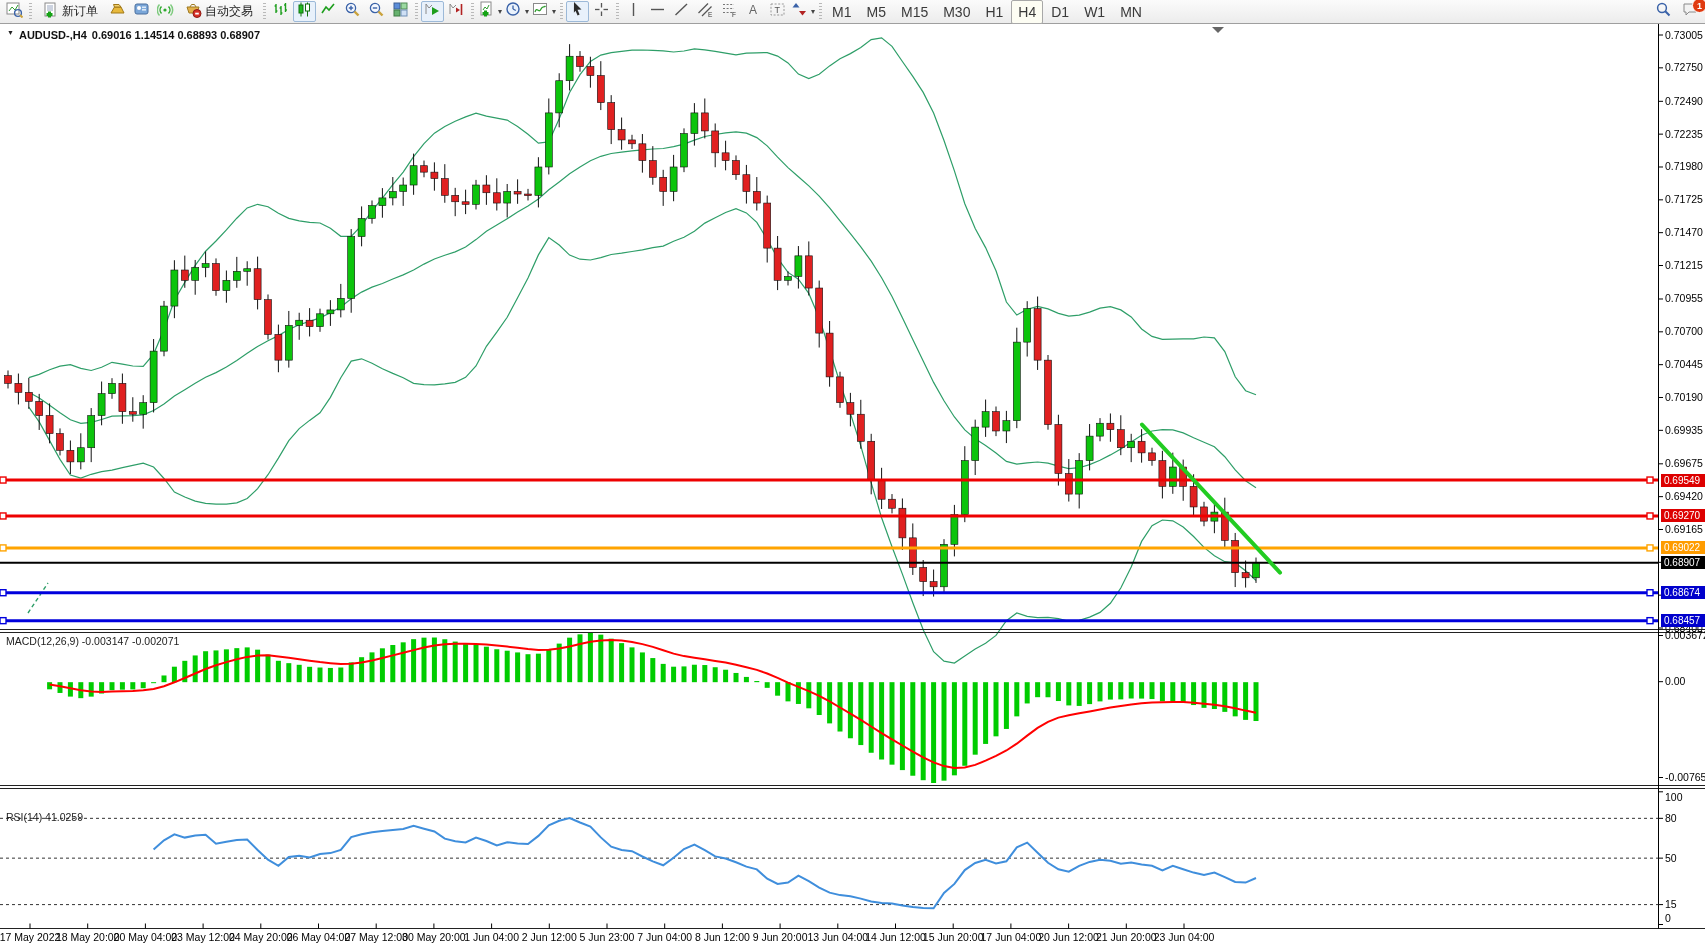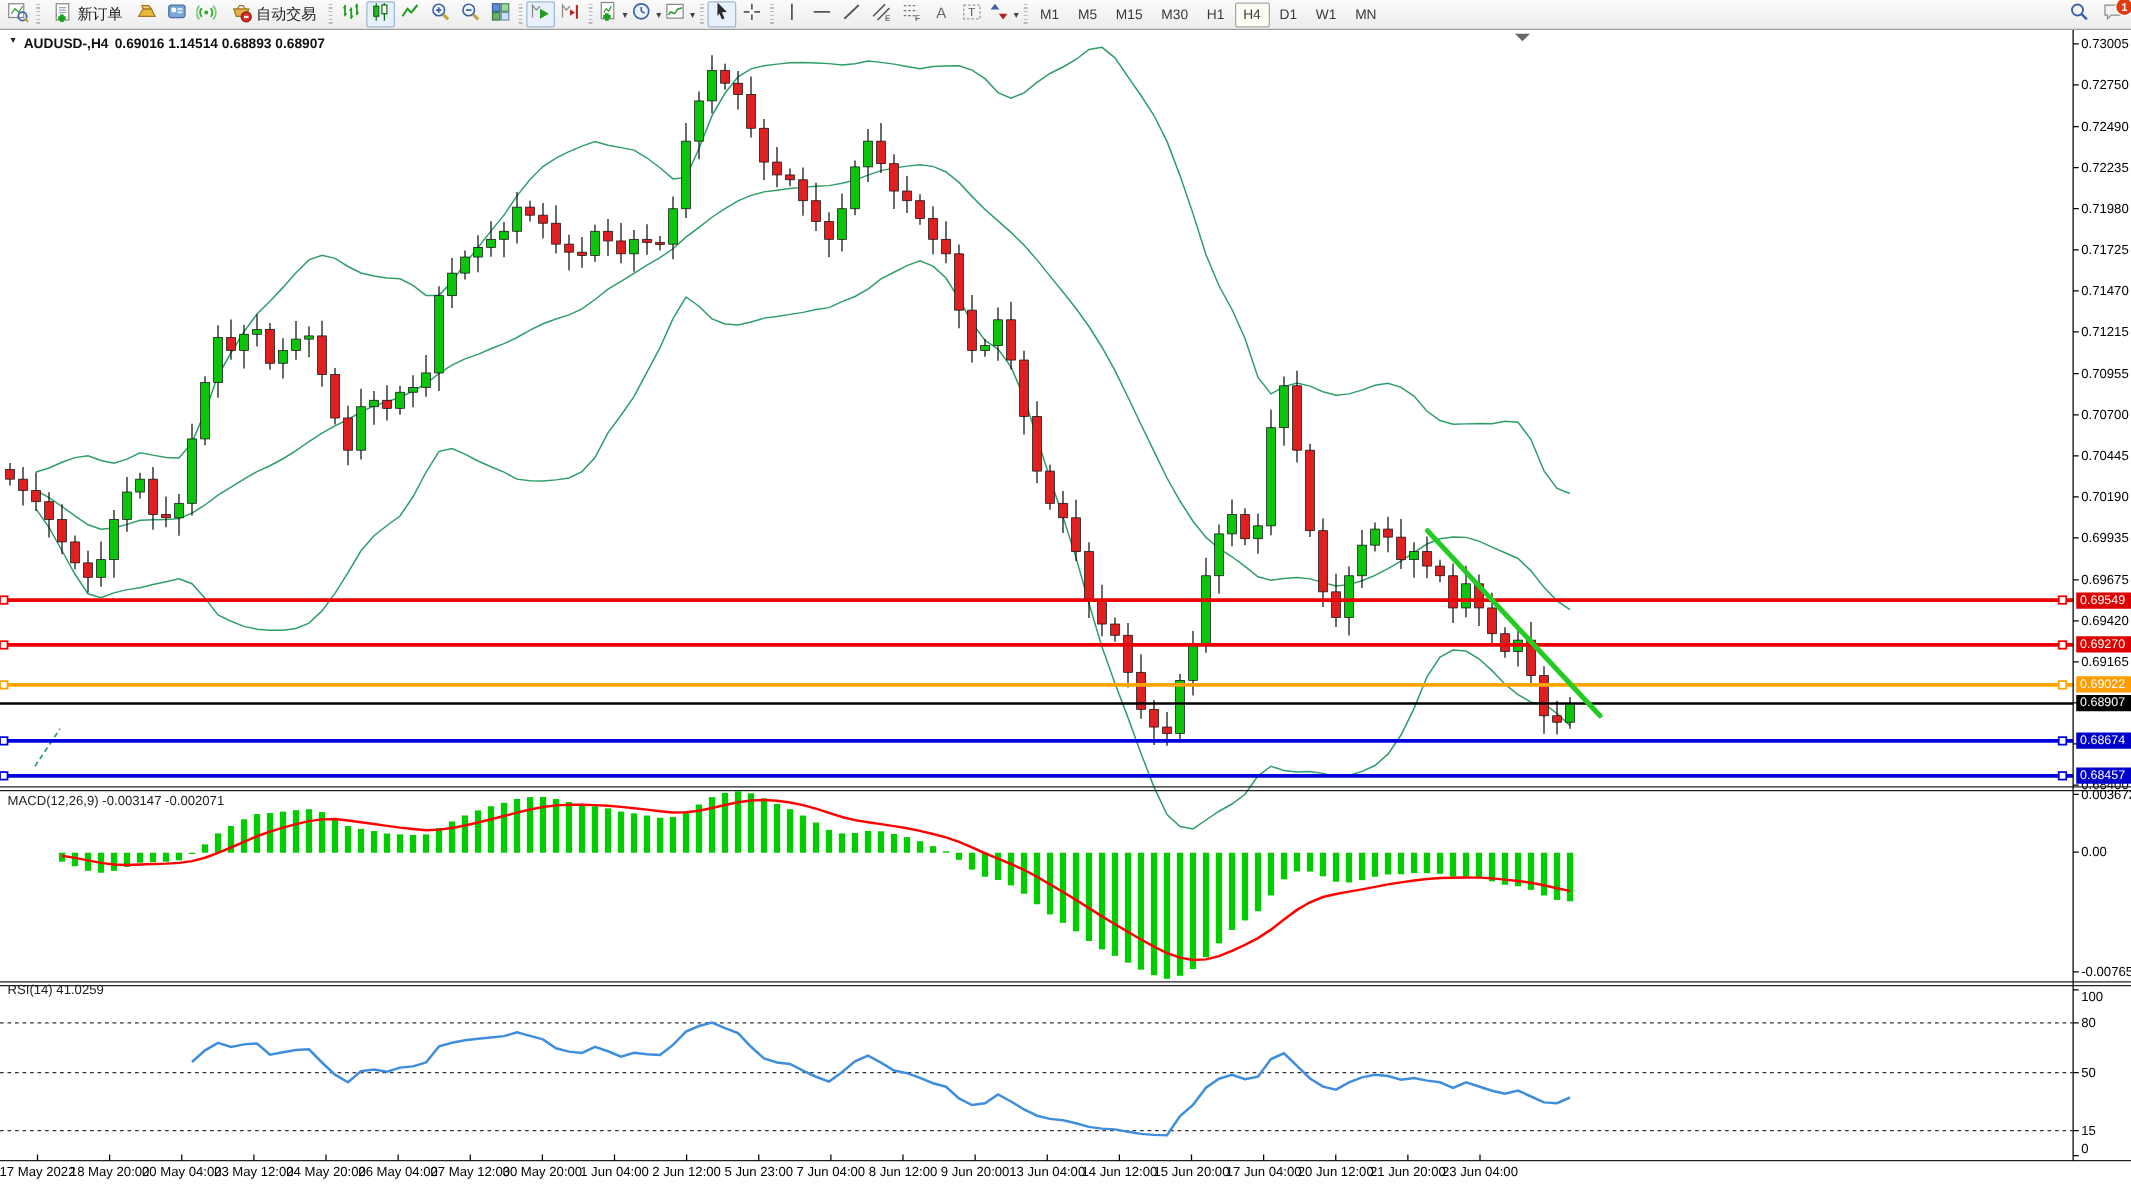--- a/index.html
+++ b/index.html
@@ -7,35 +7,35 @@
   
   .toolbar{position:absolute;left:0;top:0;width:1705px;height:24px;box-sizing:border-box;
     background:linear-gradient(#fbfbfb,#ececec);border-bottom:1px solid #9f9f9f;
     display:flex;align-items:center;padding:0 3px;gap:1px;z-index:40}
   .tbtn{height:21px;min-width:23px;display:flex;align-items:center;justify-content:center;
     border:1px solid transparent;border-radius:2px;box-sizing:border-box;gap:3px}
   .tbtn.text{padding:0 6px;font-size:12px;color:#1c1c1c;white-space:nowrap}
   .tbtn.pressed{background:#e8f1fb;border-color:#9cb9d8}
   .grip{width:3px;height:17px;margin:0 2px;flex:0 0 auto;
     background:repeating-linear-gradient(to bottom,#b9b9b9 0 1px,transparent 1px 3px)}
-  .tf{font-size:11px;color:#3a3a3a;padding:3px 6px;border:1px solid transparent;border-radius:2px}
+  .tf{font-size:14px;color:#3a3a3a;padding:3px 6px;border:1px solid transparent;border-radius:2px}
   .tf.pressed{background:#fdfdf3;border-color:#a8a8a8}
   .caret{font-size:8px;color:#444;line-height:1}
   .right-group{margin-left:auto;display:flex;align-items:center;gap:4px}
   .chat-wrap{position:relative}
   .badge{position:absolute;top:-4px;right:-6px;background:#e03a10;color:#fff;font-size:9px;
     font-weight:bold;border-radius:50%;width:13px;height:13px;display:flex;align-items:center;
     justify-content:center;border:1px solid #fff}
   
   .overlay{position:absolute;z-index:20;white-space:nowrap}
   #chart-title{left:7px;top:29px;font-size:11px;font-weight:bold;color:#111;
     display:flex;align-items:flex-start;gap:5px}
   #chart-title .tri{font-size:7px;color:#222}
   #macd-label{left:6px;top:635px;font-size:10.5px;color:#222}
-  #rsi-label{left:6px;top:786px;font-size:10.5px;color:#222}
+  #rsi-label{left:6px;top:811px;font-size:10.5px;color:#222}
   .price-tag{position:absolute;left:1661px;width:43px;height:13px;line-height:13px;
     font-size:10px;color:#fff;padding-left:3px;z-index:30}
   svg text{font-family:"Liberation Sans",sans-serif}
 </style>
 </head>
 <body>
 
 <div class="toolbar">
   <span class="tbtn">
     <span>

